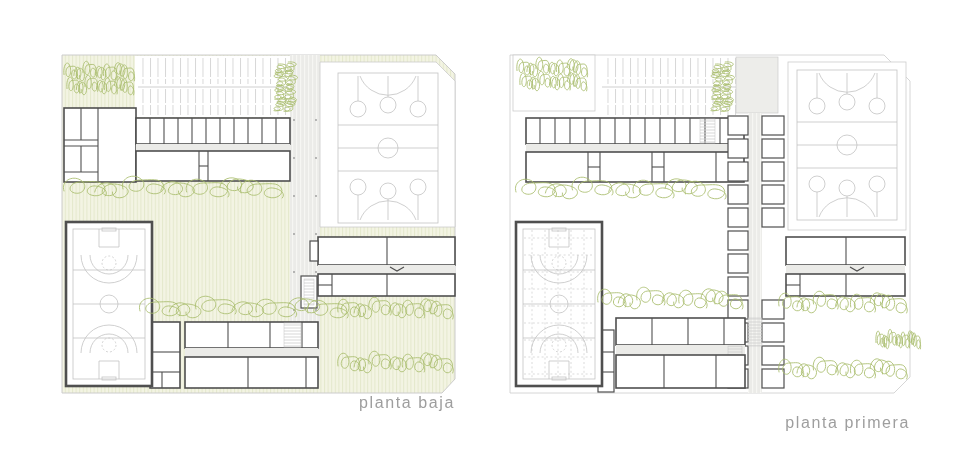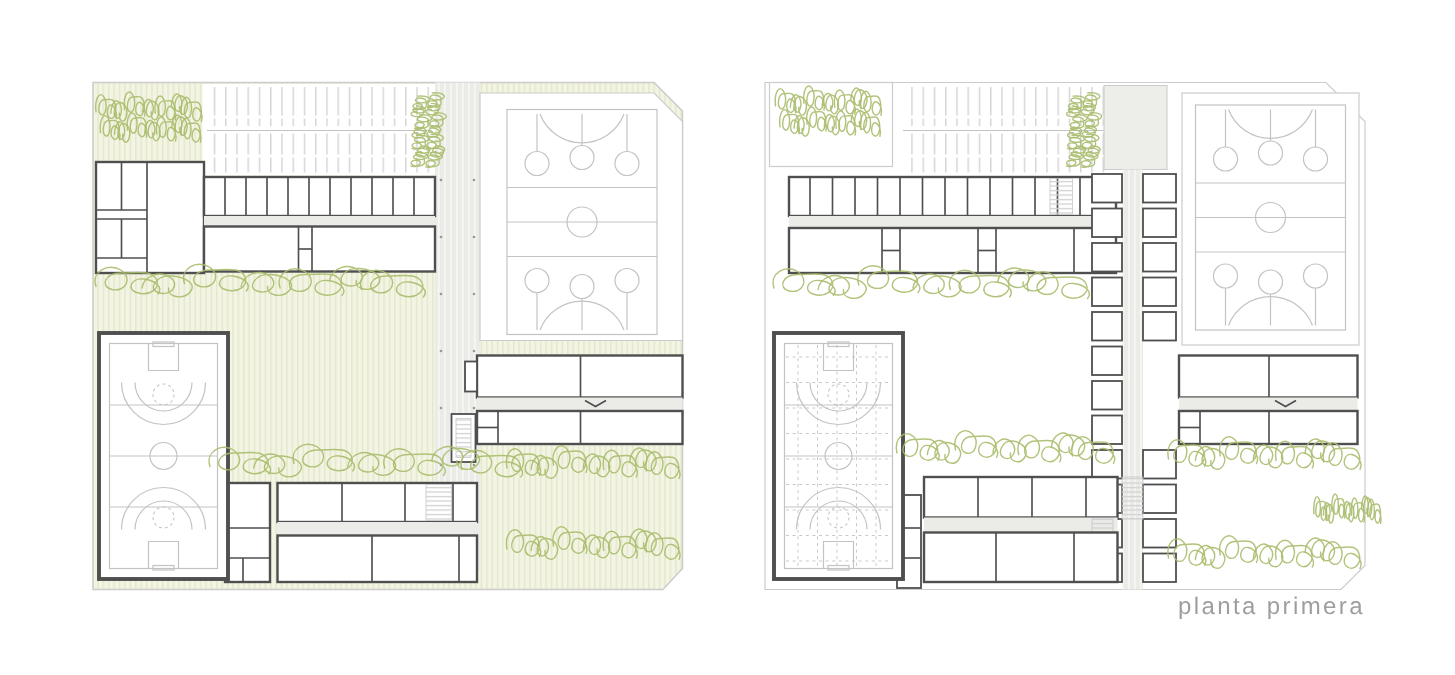--- a/index.html
+++ b/index.html
@@ -26,21 +26,21 @@
   .dashc{fill:none;stroke:var(--court);stroke-width:0.7;stroke-dasharray:2 2}
   .dash{fill:none;stroke:var(--court);stroke-width:0.6;stroke-dasharray:2 2.4}
   .gym{fill:#fff;stroke:var(--wall);stroke-width:2.6}
   .tree{fill:none;stroke:var(--tree);stroke-width:0.95;opacity:.9;stroke-linecap:round}
   .dot{fill:#999}
   .stair{fill:url(#stairpat);stroke:var(--court);stroke-width:0.5}
   .mass{fill:#ededea;stroke:var(--outline);stroke-width:0.7}
   .plan-label{position:absolute;font-size:16px;letter-spacing:1.6px;color:var(--label);
               font-weight:400;text-align:right;}
   .label-left{top:394px;left:62px;width:393px;}
-  .label-right{top:396px;left:510px;width:400px;}
+  .label-right{top:414px;left:510px;width:400px;}
 </style>
 </head>
 <body>
 
 <div class="canvas">
 
 <svg width="970" height="450" viewBox="0 0 970 450">
   <defs>
     <pattern id="stripes" width="3.6" height="8" patternUnits="userSpaceOnUse">
       <rect width="3.6" height="8" class="pg-a"></rect>
@@ -347,15 +347,16 @@
       <use href="#tclump" transform="translate(734,62) rotate(90) scale(0.7)"></use>
       <use href="#trow" transform="translate(516,178) scale(1.13,1)"></use>
       <use href="#trow" transform="translate(598,288) scale(0.78,1)"></use>
       <use href="#trow" transform="translate(779,292) scale(0.69,1)"></use>
       <use href="#trow" transform="translate(779,358) scale(0.69,1)"></use>
       <use href="#trow" transform="translate(876,330) scale(0.24,0.9)"></use>
     </g>
   </g>
 </svg>
 
+<div class="plan-label label-left">planta baja</div>
 <div class="plan-label label-right">planta primera</div>
 
 </div>
 
 </body></html>

